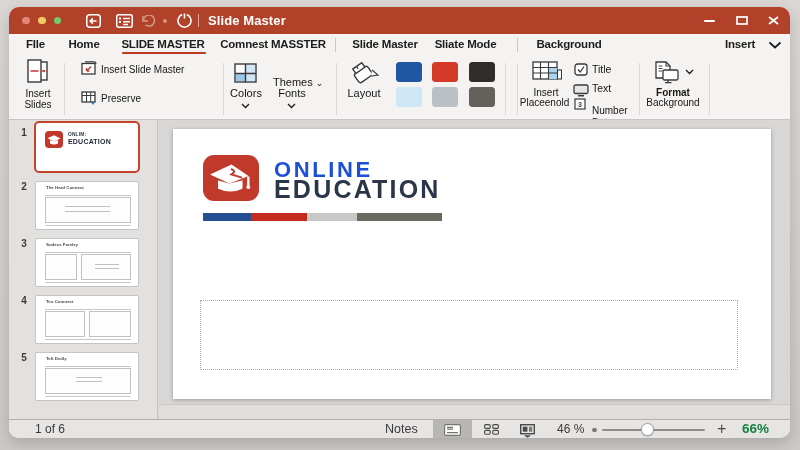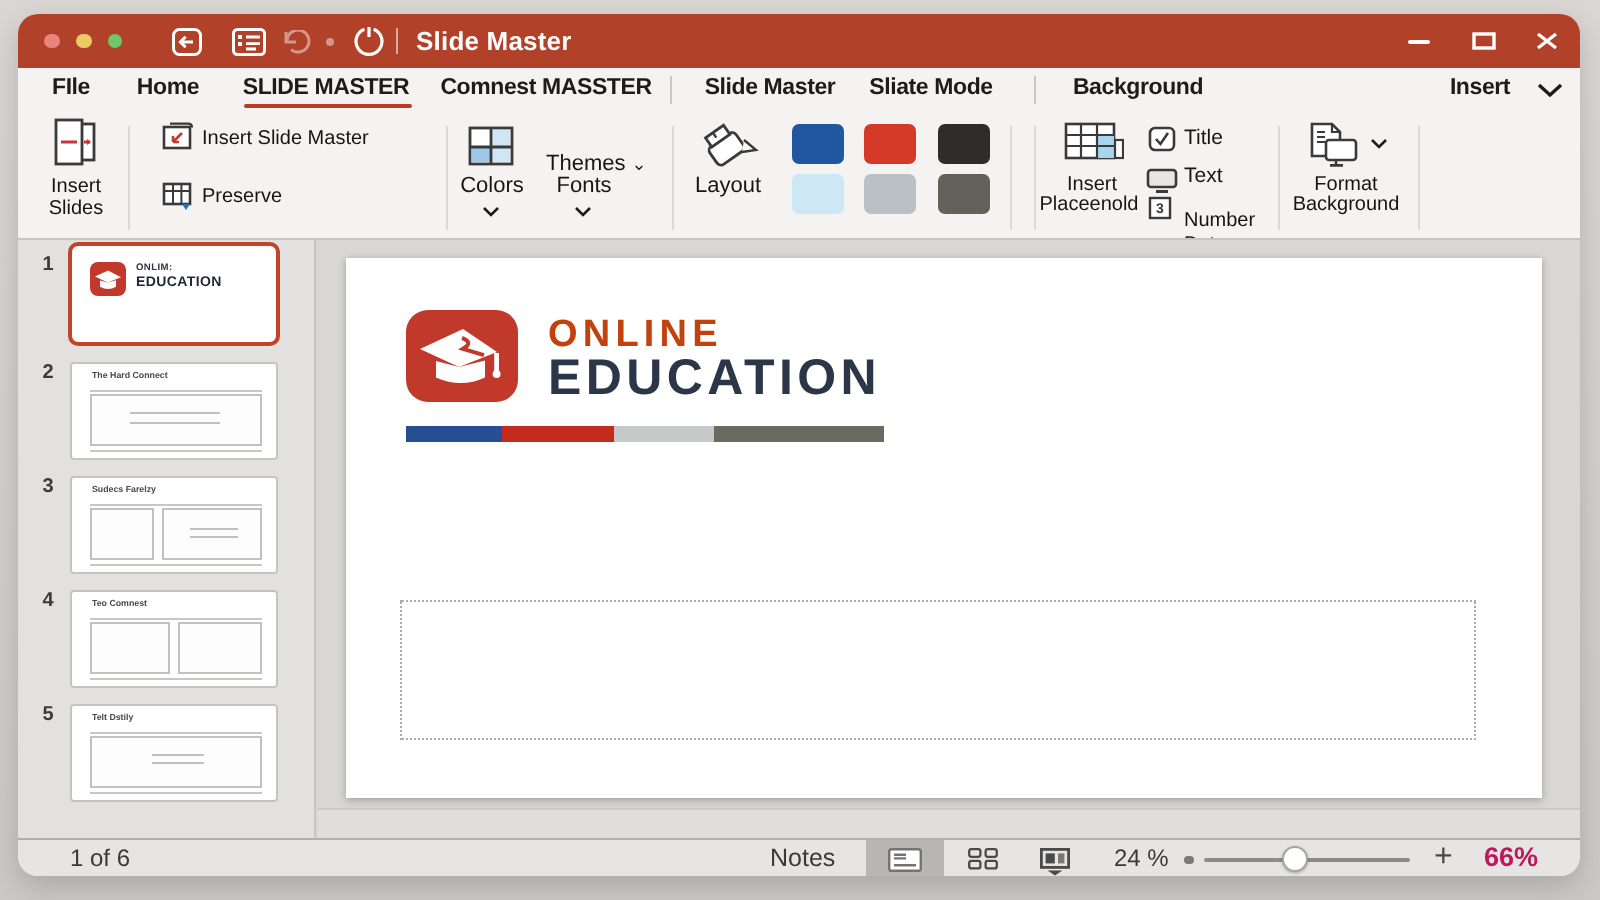--- a/index.html
+++ b/index.html
@@ -181,21 +181,21 @@
     <svg class="abs" style="left:646px;top:4px" width="28" height="23" viewBox="0 0 28 23">
       <path d="M1 1 h10 l4 4 v12 h-14 z" fill="#fff" stroke="#3a3a3a" stroke-width="1.3"></path>
       <path d="M11 1 v4 h4" fill="none" stroke="#3a3a3a" stroke-width="1.1"></path>
       <path d="M3.5 5 h4 M3.5 7.5 h4 M3.5 10 h4" stroke="#3a3a3a" stroke-width="0.9"></path>
       <rect x="8" y="9" width="15" height="10" rx="1.5" fill="#fff" stroke="#3a3a3a" stroke-width="1.3"></rect>
       <path d="M13 19 v2.5 m-3 0.2 h6.5" stroke="#3a3a3a" stroke-width="1.3"></path>
     </svg>
     <svg class="abs" style="left:676px;top:12px" width="9" height="6" viewBox="0 0 9 6">
         <path d="M1 1 L4.5 4.5 L8 1" fill="none" stroke="#1c1c1c" stroke-width="1.3"></path>
       </svg>
-    <div class="rlab ctr" style="left:664px;top:30px;">Format</div>
+    <div class="rlab ctr" style="left:664px;top:30px;font-weight:bold;">Format</div>
     <div class="rlab ctr" style="left:664px;top:39.5px;">Background</div>
   </div>
 
   <div id="content">
     <div id="lpanel"></div>
     <div class="abs" style="left:150px;top:284px;width:631px;height:16px;background:#e0dedc;border-top:1px solid #cbc9c7;"></div>
   </div>
 
     <div class="tnum" style="top:120px;">1</div>
     <div class="abs" style="left:25px;top:114px;width:106px;height:52px;border:2px solid #c14328;border-radius:5px;background:#fff;">
@@ -255,21 +255,21 @@
   <div id="slide">
     <div class="abs" style="left:30px;top:26px;width:56px;height:46px;background:#c0392b;border-radius:11px;">
       <svg width="56" height="46" viewBox="0 0 56 46">
         <path d="M7 19.5 L28.5 9.5 L45.5 21 L26.5 28.5 Z" fill="#fff"></path>
         <path d="M28 14 q6 2.2 0.5 5.4 l10.5 3.2" stroke="#c0392b" stroke-width="2" fill="none"></path>
         <path d="M15 25.5 v8.2 q12.5 5.6 24.5 0 v-8.4 L26.5 28.5 Z" fill="#fff"></path>
         <path d="M45.3 21.5 v9" stroke="#fff" stroke-width="2.4"></path>
         <circle cx="45.3" cy="32" r="2" fill="#fff"></circle>
       </svg>
     </div>
-    <div class="abs" style="left:101px;top:27.5px;font-size:19px;font-weight:bold;color:#c2410c;letter-spacing:2.6px;">ONLINE</div>
+    <div class="abs" style="left:101px;top:27.5px;font-size:22px;font-weight:bold;color:#1d4ed8;letter-spacing:2.6px;">ONLINE</div>
     <div class="abs" style="left:101px;top:45.5px;font-size:25px;font-weight:bold;color:#2b3648;letter-spacing:2.2px;">EDUCATION</div>
     <div class="abs" style="left:30px;top:84px;width:48px;height:8px;background:#254f92;"></div>
     <div class="abs" style="left:78px;top:84px;width:56px;height:8px;background:#c52a1e;"></div>
     <div class="abs" style="left:134px;top:84px;width:50px;height:8px;background:#c7c9c9;"></div>
     <div class="abs" style="left:184px;top:84px;width:85px;height:8px;background:#6a6a60;"></div>
     <div class="dash" style="left:27px;top:171px;width:538px;height:70px;"></div>
   </div>
 
   <div id="statusbar">
     <div class="st" style="left:26px;">1 of 6</div>
@@ -284,20 +284,20 @@
       <rect x="8.8" y="0.6" width="5.6" height="3.8" rx="1.1" fill="none" stroke="#4a4a4a" stroke-width="1.15"></rect>
       <rect x="0.6" y="6.4" width="5.6" height="3.8" rx="1.1" fill="none" stroke="#4a4a4a" stroke-width="1.15"></rect>
       <rect x="8.8" y="6.4" width="5.6" height="3.8" rx="1.1" fill="none" stroke="#4a4a4a" stroke-width="1.15"></rect>
     </svg>
     <svg class="abs" style="left:511px;top:4px" width="15" height="14" viewBox="0 0 15 14">
       <rect x="0.7" y="0.7" width="13.6" height="9" fill="none" stroke="#4a4a4a" stroke-width="1.4"></rect>
       <rect x="2.8" y="2.7" width="4.6" height="5" fill="#4a4a4a"></rect>
       <rect x="9" y="2.7" width="3.2" height="5" fill="#4a4a4a" opacity=".7"></rect>
       <path d="M3.8 11.3 h7.4 l-3.7 2.4 z" fill="#4a4a4a"></path>
     </svg>
-    <div class="st" style="left:548px;">24 %</div>
+    <div class="st" style="left:548px;">46 %</div>
     <div class="abs" style="left:583px;top:7.5px;width:4.5px;height:4.5px;border-radius:50%;background:#7c7a78;"></div>
     <div class="abs" style="left:593px;top:9px;width:103px;height:1.5px;background:#8e8c8a;border-radius:1px;"></div>
     <div class="abs" style="left:631.5px;top:2.5px;width:13px;height:13px;border-radius:50%;background:#fff;border:1px solid #a8a6a4;box-shadow:0 .5px 1.5px rgba(0,0,0,.3);"></div>
     <div class="st" style="left:708px;font-size:16px;color:#4a4a4a;">+</div>
-    <div class="st" style="left:733px;font-size:13.5px;font-weight:bold;color:#be185d;">66%</div>
+    <div class="st" style="left:733px;font-size:13.5px;font-weight:bold;color:#15803d;">66%</div>
   </div>
 </div>
 
 </body></html>

